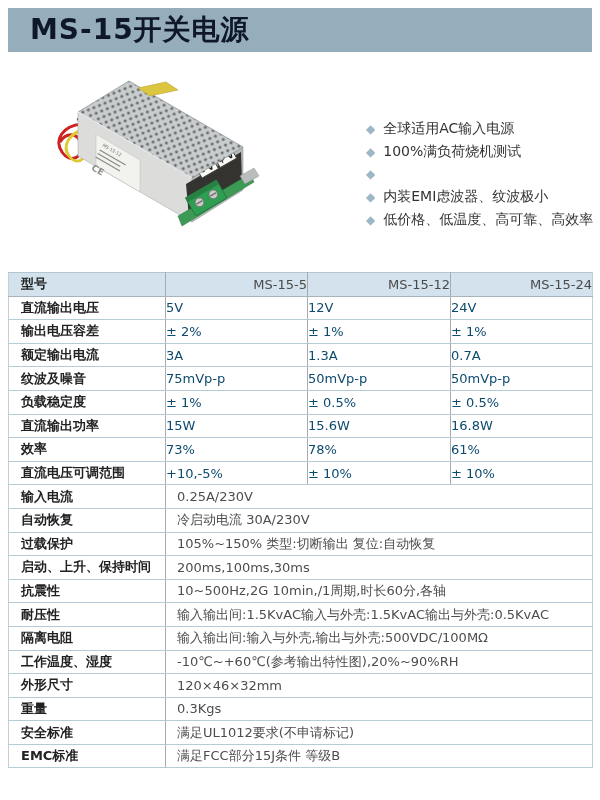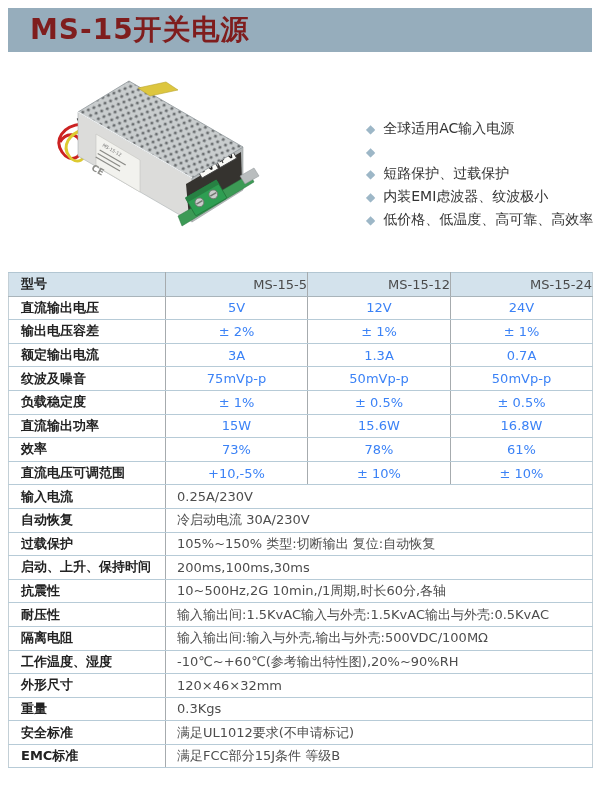--- a/index.html
+++ b/index.html
@@ -5,21 +5,21 @@
   html,body { margin:0; padding:0; }
   body {
     width:600px; height:800px; overflow:hidden; background:#ffffff;
     font-family:"DejaVu Sans","Liberation Sans",sans-serif;
   }
   .page { position:relative; width:600px; height:800px; background:#fff; }
 
   
   .title-band {
     position:absolute; left:8px; top:8px; width:584px; height:44px;
-    background:#96adbc; color:#7f1d1d; box-sizing:border-box;
+    background:#96adbc; color:#0f172a; box-sizing:border-box;
     font-size:28px; font-weight:bold; line-height:44px;
     padding-left:22px; letter-spacing:1px;
   }
 
   
   svg.product { position:absolute; left:52px; top:76px; }
 
   
   .features { position:absolute; left:366px; top:118px; }
   .feat { display:flex; align-items:center; height:22.6px; font-size:14px; color:#333; }
@@ -34,21 +34,21 @@
   .spec th, .spec td {
     height:22.6px; font-size:13px; border-bottom:1px solid #b7cbd7;
     padding:0; overflow:hidden; white-space:nowrap;
   }
   .spec thead th { background:#d3e2ec; border-bottom:1px solid #a9b4ba; font-weight:normal; }
   .spec th.label, .spec td.label {
     text-align:left; padding-left:12px; color:#222; font-weight:bold;
     border-right:1px solid #a6abae;
   }
   .spec th.val { color:#4a4a4a; text-align:right; }
-  .spec td.val { color:#3b82f6; text-align:center; }
+  .spec td.val { color:#0c4a6e; text-align:left; }
   .spec th.sep, .spec td.sep { border-right:1px solid #a6abae; }
   .spec td.span { text-align:left; padding-left:11px; color:#4d4d4d; }
 </style>
 </head>
 <body>
 
 <div class="page">
 
   <div class="title-band">MS-15开关电源</div>
 
@@ -105,24 +105,24 @@
     <polygon points="86,12 114,6 126,14 98,20" fill="#ddc63f" stroke="#b8a52f" stroke-width="0.6"></polygon>
   </svg>
 
   <div class="features">
     <div class="feat">
       <span class="diamond">◆</span>
       <span>全球适用AC输入电源</span>
       </div>
     <div class="feat">
       <span class="diamond">◆</span>
-      </div>
-    <div class="feat">
-      <span class="diamond">◆</span>
-      <span>短路保护、过载保护</span>
+      <span>100%满负荷烧机测试</span>
+      </div>
+    <div class="feat">
+      <span class="diamond">◆</span>
       </div>
     <div class="feat">
       <span class="diamond">◆</span>
       <span>内装EMI虑波器、纹波极小</span>
       </div>
     <div class="feat">
       <span class="diamond">◆</span>
       <span>低价格、低温度、高可靠、高效率</span>
       </div>
   </div>

